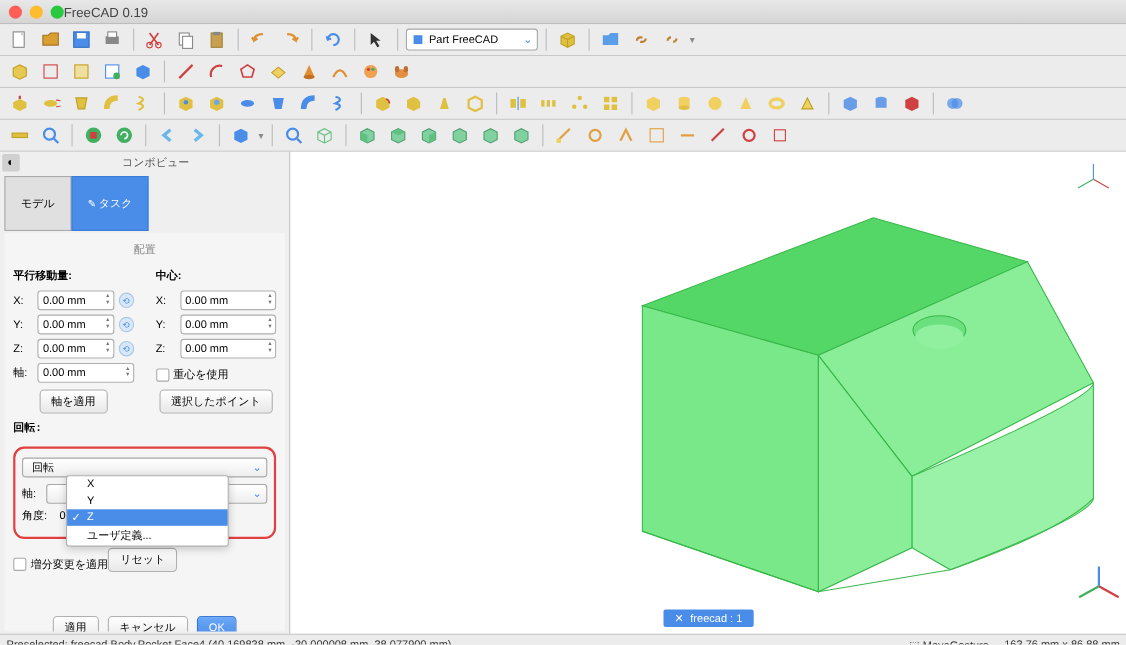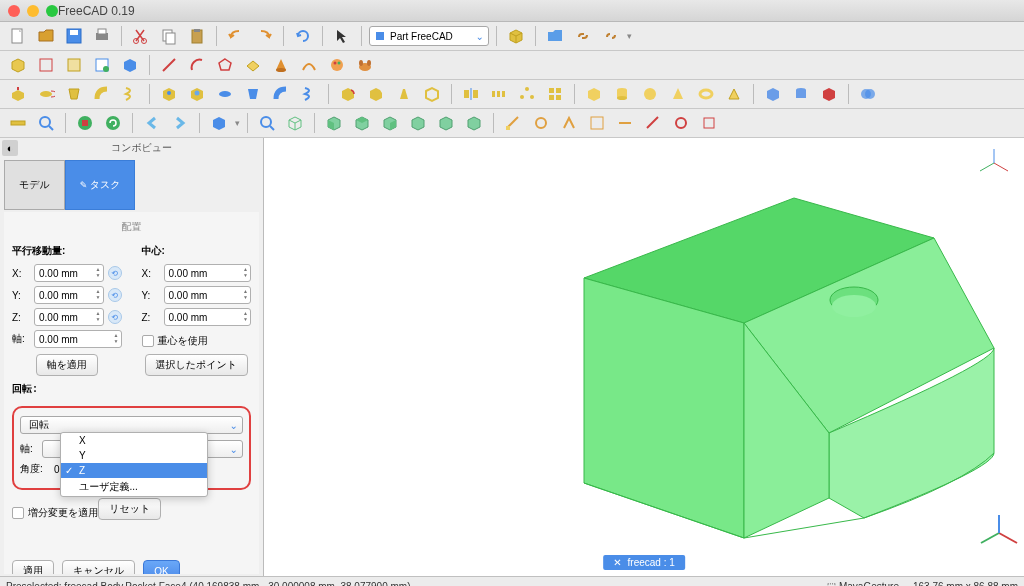--- a/index.html
+++ b/index.html
@@ -51,21 +51,21 @@
 .section-lbl { font-weight: bold; margin-bottom: 4px; font-family: Liberation Mono, monospace; }
 .combo { width: 100%; height: 18px; border: 1px solid #a8a8a8; border-radius: 3px; background: linear-gradient(#fff,#eee); display: flex; align-items: center; padding: 0 8px; font-size: 10px; position: relative; }
 .combo::after { content: "⌄"; position: absolute; right: 4px; color: #4a8de8; }
 .dropdown { position: absolute; left: 46px; top: 24px; width: 148px; background: #fff; border: 1px solid #b0b0b0; border-radius: 3px; box-shadow: 0 2px 8px rgba(0,0,0,0.2); z-index: 10; }
 .dropdown .item { padding: 2px 6px 2px 18px; font-size: 10px; cursor: pointer; position: relative; }
 .dropdown .item.sel { background: #4a8de8; color: #fff; }
 .dropdown .item.sel::before { content: "✓"; position: absolute; left: 4px; }
 .checkbox { display: flex; align-items: center; gap: 4px; margin-top: 8px; }
 .checkbox .cb { width: 12px; height: 12px; border: 1px solid #aaa; border-radius: 2px; background: #fff; }
 
-.bottom-btns { display: flex; gap: 8px; justify-content: flex-start; margin-top: 40px; }
+.bottom-btns { display: flex; gap: 8px; justify-content: center; margin-top: 40px; }
 
 
 .viewport { flex: 1; background: #fff; position: relative; }
 .viewport svg { width: 100%; height: 100%; }
 
 
 .statusbar { height: 20px; background: #ececec; border-top: 1px solid #c0c0c0; display: flex; align-items: center; padding: 0 6px; font-size: 10px; color: #333; }
 .statusbar .right { margin-left: auto; display: flex; gap: 14px; align-items: center; }
 </style>
 </head>

